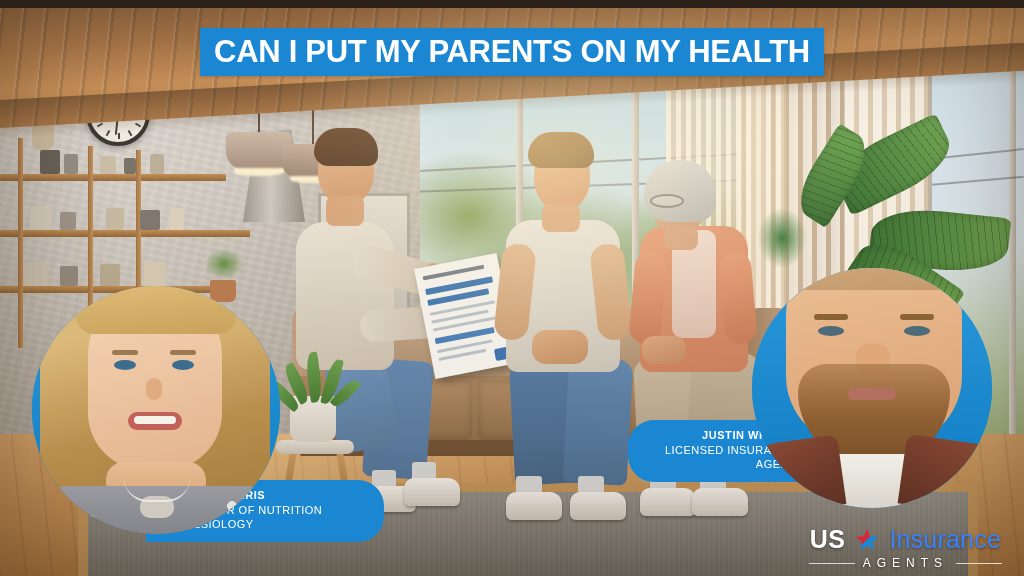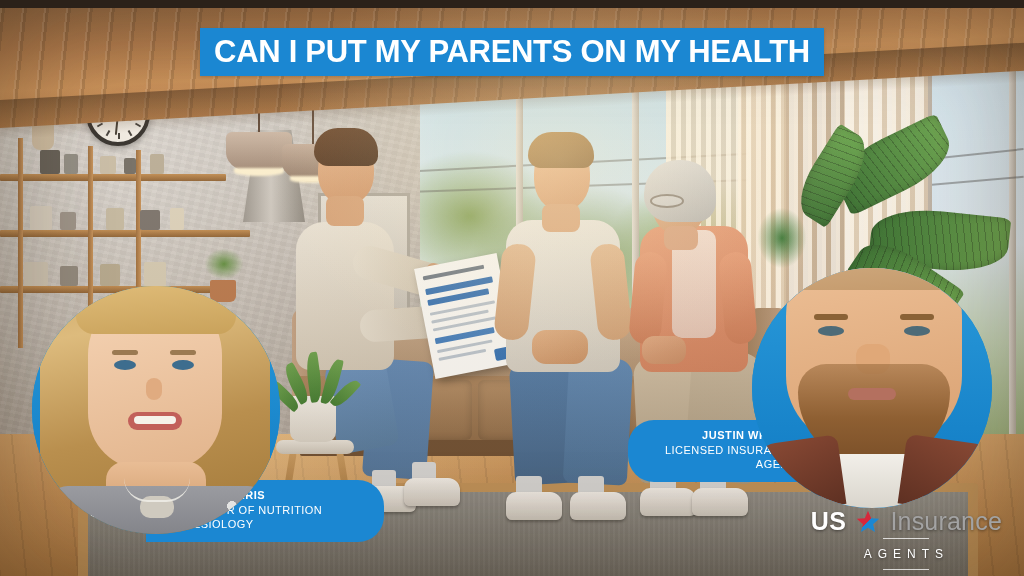--- a/index.html
+++ b/index.html
@@ -242,22 +242,22 @@
     padding:9px 16px 10px 16px;line-height:13.5px;
   }
   .name-pill.left{border-radius:0 26px 26px 0;text-align:left;}
   .name-pill.right{border-radius:26px 0 0 26px;text-align:right;}
   .pill-name{font-size:11px;font-weight:bold;letter-spacing:.55px;display:block;}
   .pill-role{font-size:11px;font-weight:normal;letter-spacing:.45px;display:block;margin-top:1px;}
 
   .logo{position:absolute;right:22px;bottom:14px;z-index:46;text-align:right;}
   .logo-row{display:flex;align-items:center;justify-content:center;gap:9px;}
   .logo-us{color:#fff;font-size:25px;font-weight:bold;letter-spacing:.5px;text-shadow:0 1px 3px rgba(0,0,0,.45);}
-  .logo-ins{color:#a3a3a3;font-size:25px;font-weight:normal;letter-spacing:.2px;text-shadow:0 1px 3px rgba(0,0,0,.45);}
-  .logo-sub{display:flex;align-items:center;justify-content:center;gap:8px;margin-top:2px;flex-direction:column;}
+  .logo-ins{color:#3b82f6;font-size:25px;font-weight:normal;letter-spacing:.2px;text-shadow:0 1px 3px rgba(0,0,0,.45);}
+  .logo-sub{display:flex;align-items:center;justify-content:center;gap:8px;margin-top:2px;}
   .logo-rule{height:1px;width:46px;background:rgba(255,255,255,.75);}
   .logo-agents{color:#fff;font-size:12px;letter-spacing:6px;text-shadow:0 1px 3px rgba(0,0,0,.45);}
 </style>
 </head>
 <body>
 
 <div id="stage">
 
   <div class="scene">
 

